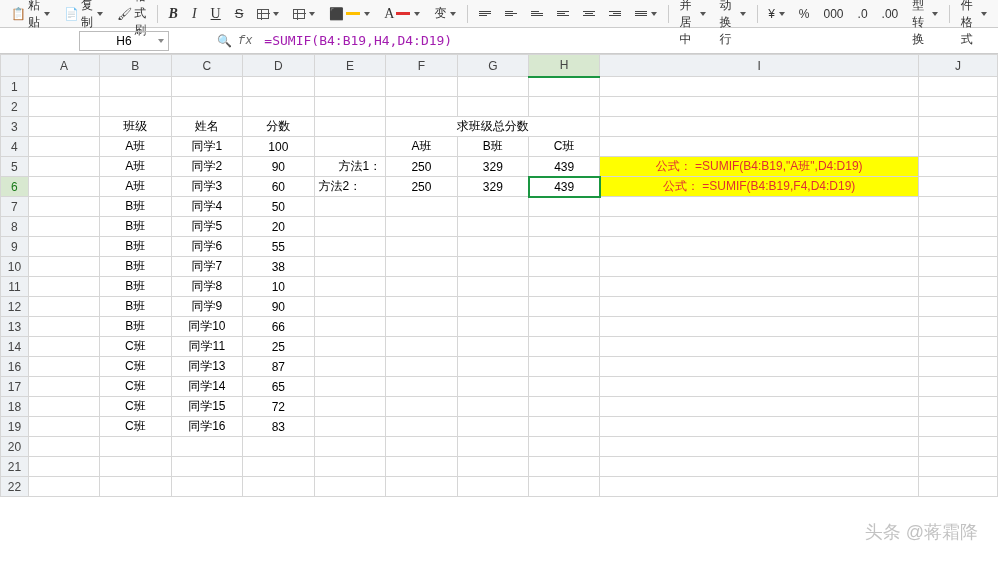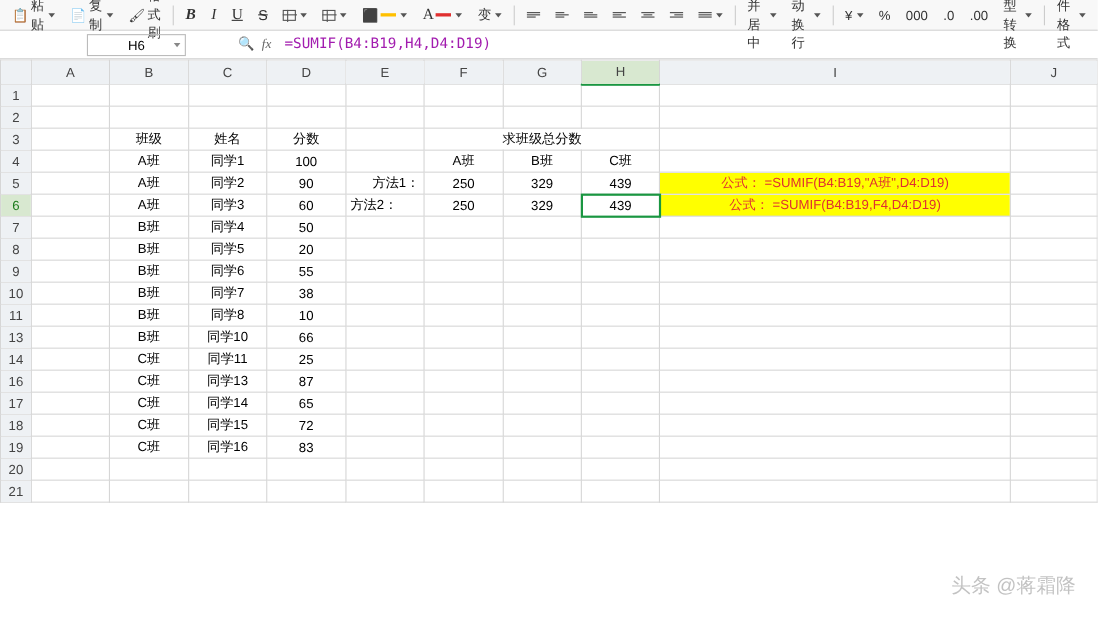--- a/index.html
+++ b/index.html
@@ -19,21 +19,21 @@
     .ico-box::before { content:""; position:absolute; left:3px; top:-1px; width:0; height:11px; border-left:1px solid #555;}
     .ico-box::after { content:""; position:absolute; top:3px; left:-1px; width:13px; height:0; border-top:1px solid #555;}
     .ico-align { display: inline-flex; flex-direction: column; gap: 1px; }
     .ico-align span { display: block; width: 12px; height: 1px; background: #444; }
     .ico-align .s { width: 8px; }
     
     .formula-bar { display: flex; align-items: center; height: 26px; border-bottom: 1px solid #ccc; padding: 3px 24px; gap: 8px; background: #fff; }
     .name-box { width: 90px; height: 20px; border: 1px solid #bbb; text-align: center; font-size: 12px; display:flex; align-items:center; justify-content:center; position: relative; margin-left: 55px;}
     .name-box::after { content: ""; position: absolute; right: 4px; top: 7px; border-left: 3px solid transparent; border-right: 3px solid transparent; border-top: 4px solid #888; }
     .fx-icons { display:flex; gap:6px; color:#888; margin-left: 40px;}
-    .fx-label { font-style: italic; font-family: Liberation Serif, serif; color: #666; }
+    .fx-label { font-style: italic; font-family: Liberation Mono, monospace; color: #666; }
     .formula-input { flex: 1; font-family: Consolas, monospace; font-size: 13px; color: #a21caf; padding-left: 4px;}
     
     .grid-wrap { position: relative; height: 510px; overflow: auto; }
     .grid { border-collapse: collapse; table-layout: fixed; }
     .grid th, .grid td { border: 1px solid #d6d6d6; font-size: 12px; height: 20px; padding: 0 4px; text-align: center; background: #fff; overflow: hidden; white-space: nowrap;}
     .grid th { background: #eef1f4; color: #444; font-weight: normal; position: sticky; }
     .grid thead th { top: 0; z-index: 3; height: 22px;}
     .grid tbody th { left: 0; z-index: 2; width: 28px; text-align: center; }
     .grid .corner { z-index: 5; left:0; top:0; width:28px;}
     .col-A,.col-B,.col-C,.col-D,.col-E,.col-F,.col-G,.col-H { width: 72px; }
@@ -343,20 +343,33 @@
           <td class="col-C">同学8</td>
           <td class="col-D">10</td>
           <td class="col-E"></td>
           <td class="col-F"></td>
           <td class="col-G"></td>
           <td class="col-H"></td>
           <td class="col-I"></td>
           <td class="col-J"></td>
         </tr>
         <tr>
+          <th>12</th>
+          <td class="col-A"></td>
+          <td class="col-B">B班</td>
+          <td class="col-C">同学9</td>
+          <td class="col-D">90</td>
+          <td class="col-E"></td>
+          <td class="col-F"></td>
+          <td class="col-G"></td>
+          <td class="col-H"></td>
+          <td class="col-I"></td>
+          <td class="col-J"></td>
+        </tr>
+        <tr>
           <th>13</th>
           <td class="col-A"></td>
           <td class="col-B">B班</td>
           <td class="col-C">同学10</td>
           <td class="col-D">66</td>
           <td class="col-E"></td>
           <td class="col-F"></td>
           <td class="col-G"></td>
           <td class="col-H"></td>
           <td class="col-I"></td>
@@ -435,20 +448,33 @@
           <td class="col-D"></td>
           <td class="col-E"></td>
           <td class="col-F"></td>
           <td class="col-G"></td>
           <td class="col-H"></td>
           <td class="col-I"></td>
           <td class="col-J"></td>
         </tr>
         <tr>
           <th>21</th>
+          <td class="col-A"></td>
+          <td class="col-B"></td>
+          <td class="col-C"></td>
+          <td class="col-D"></td>
+          <td class="col-E"></td>
+          <td class="col-F"></td>
+          <td class="col-G"></td>
+          <td class="col-H"></td>
+          <td class="col-I"></td>
+          <td class="col-J"></td>
+        </tr>
+        <tr>
+          <th>22</th>
           <td class="col-A"></td>
           <td class="col-B"></td>
           <td class="col-C"></td>
           <td class="col-D"></td>
           <td class="col-E"></td>
           <td class="col-F"></td>
           <td class="col-G"></td>
           <td class="col-H"></td>
           <td class="col-I"></td>
           <td class="col-J"></td>

